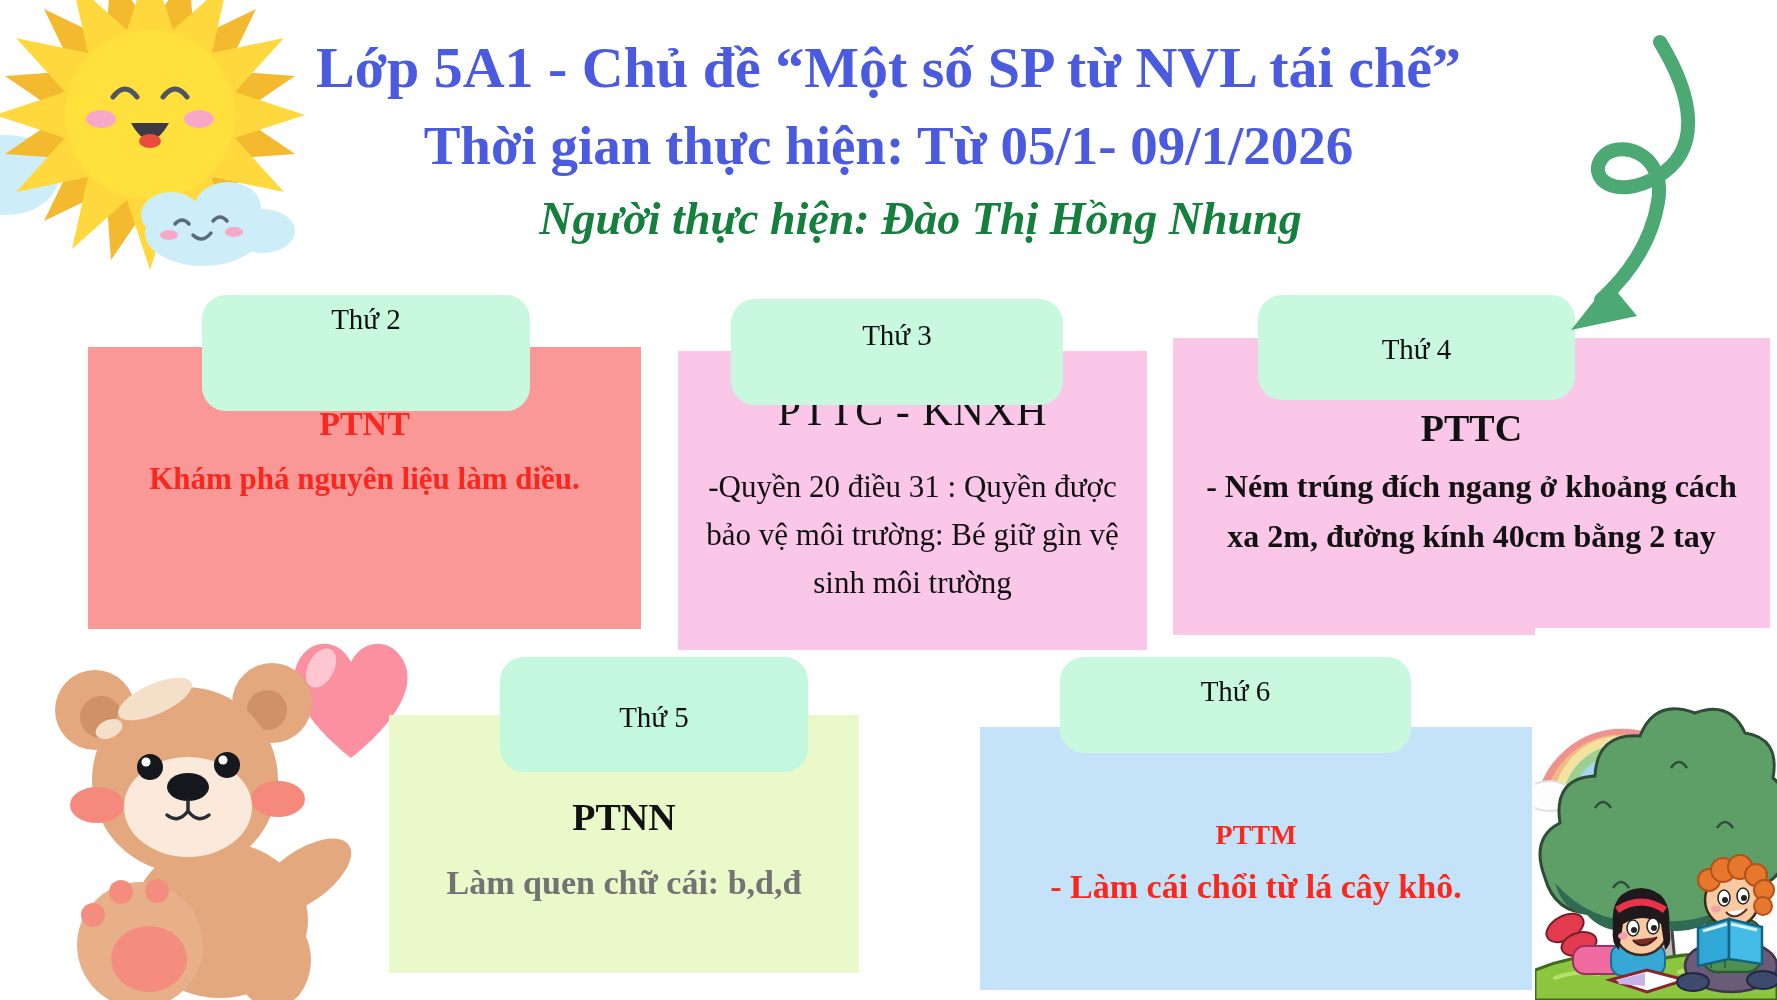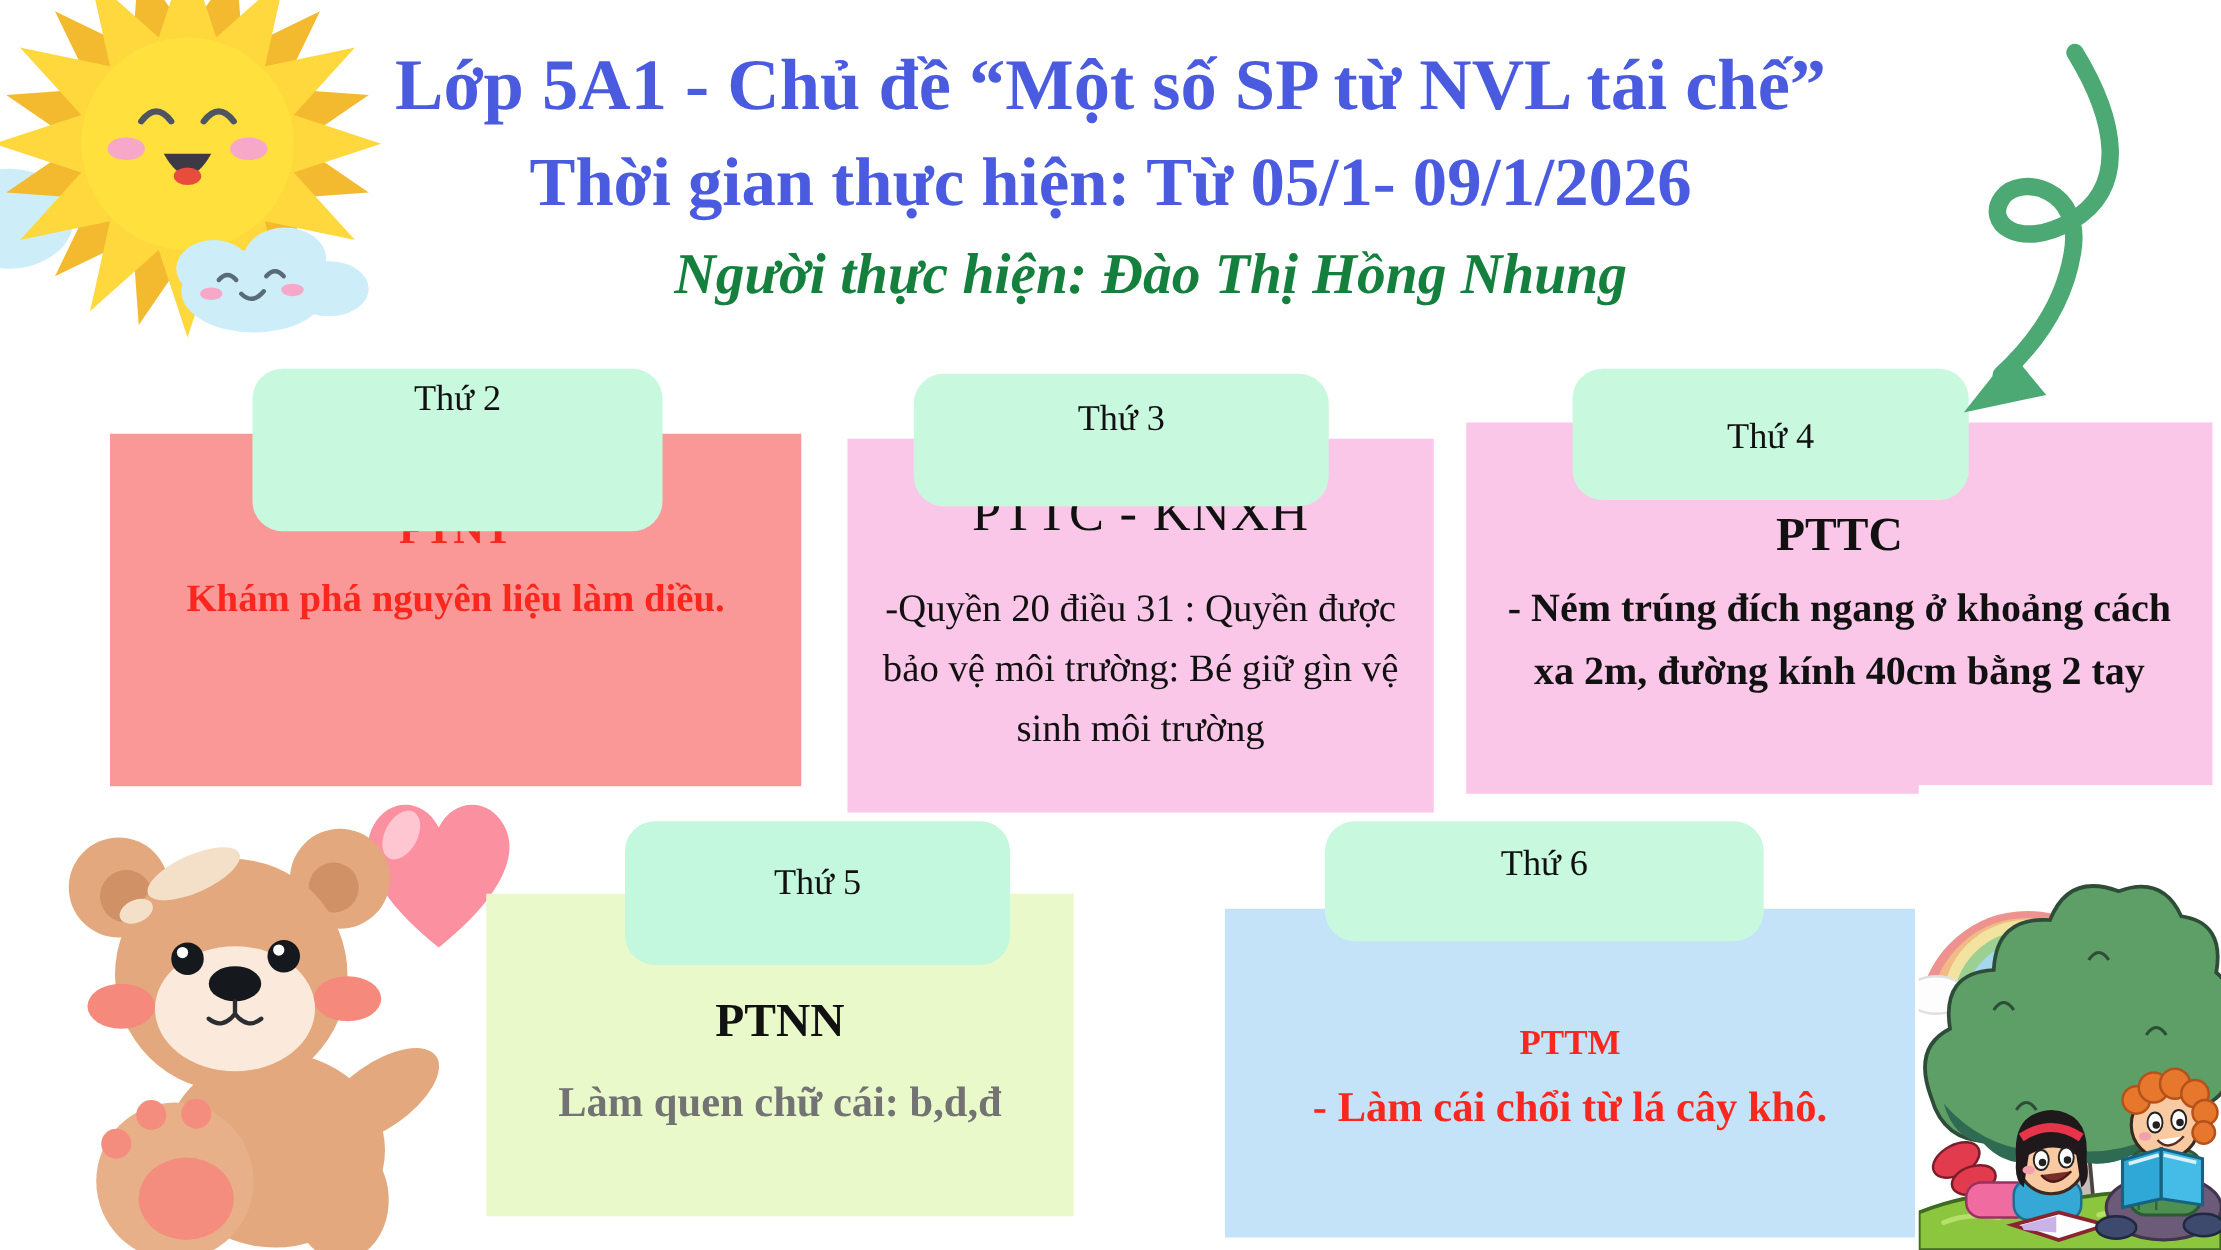--- a/index.html
+++ b/index.html
@@ -7,27 +7,27 @@
           font-family:"Liberation Serif",serif;}
   .hline{position:absolute;left:0;width:100%;text-align:center;white-space:nowrap;z-index:3;}
   .h1{top:34px;font-size:58px;font-weight:bold;}
   .h2{top:114px;font-size:55px;font-weight:bold;}
   .h3{top:192px;font-size:46px;font-weight:bold;font-style:italic;}
 
   .card{position:absolute;z-index:2;box-sizing:border-box;text-align:center;}
   .tab{position:absolute;z-index:5;border-radius:24px;text-align:center;font-size:29px;color:#111;box-sizing:border-box;}
 
   .c1{left:88px;top:347px;width:553px;height:282px;background:#FA9897;padding-top:58px;}
-  .t1{left:202px;top:295px;width:328px;height:130px;background:#C8F9DF;padding-top:8px;}
+  .t1{left:202px;top:295px;width:328px;height:116px;background:#C8F9DF;padding-top:8px;}
   .c2{left:678px;top:351px;width:469px;height:299px;background:#FAC7E8;padding:36px 14px 0 14px;}
   .t2{left:731px;top:299px;width:332px;height:106px;background:#C8F9DF;padding-top:20px;}
   .c3{left:1173px;top:338px;width:597px;height:297px;background:#FAC7E8;padding:68px 18px 0 18px;}
   .t3{left:1258px;top:295px;width:317px;height:105px;background:#C8F9DF;padding-top:38px;}
   .c4{left:389px;top:715px;width:470px;height:258px;background:#EAF9CA;padding-top:80px;}
-  .t4{left:500px;top:657px;width:308px;height:115px;background:#C3F8DE;padding-top:33px;}
+  .t4{left:500px;top:657px;width:308px;height:115px;background:#C3F8DE;padding-top:44px;}
   .c5{left:980px;top:727px;width:552px;height:263px;background:#C5E3F8;padding-top:92px;}
   .t5{left:1060px;top:657px;width:351px;height:96px;background:#C8F9DF;padding-top:18px;}
 
   .card-title{font-weight:bold;font-size:36px;color:#111;}
   .card-body{font-weight:bold;font-size:32px;color:#111;line-height:1.55;}
   .c1 .card-title{font-size:34px;margin-bottom:12px;}
   .c1 .card-body{font-size:31px;}
   .c2 .card-title{font-weight:normal;font-size:42px;margin-bottom:28px;letter-spacing:1px;}
   .c2 .card-body{font-weight:normal;font-size:31px;}
   .c3 .card-title{font-size:38px;margin-bottom:12px;}

